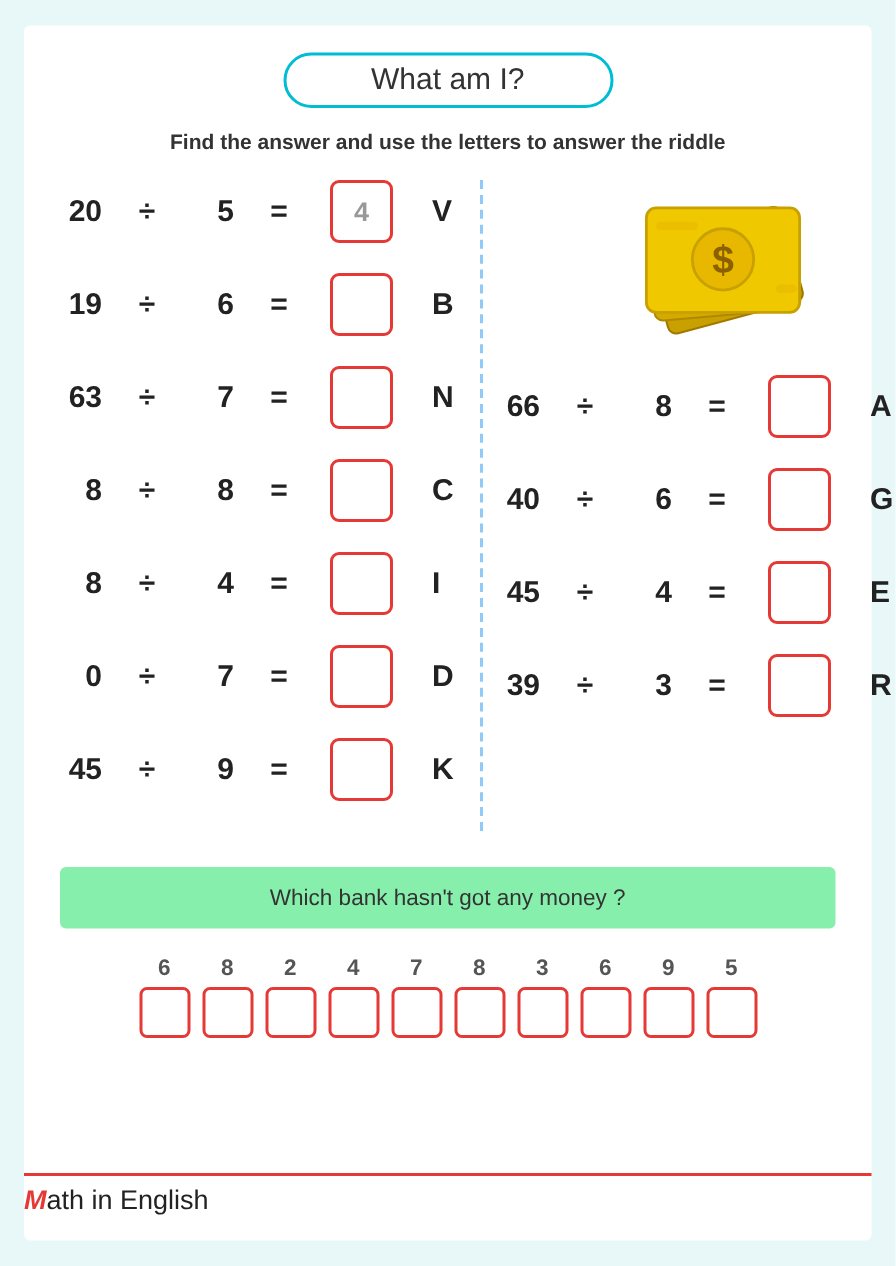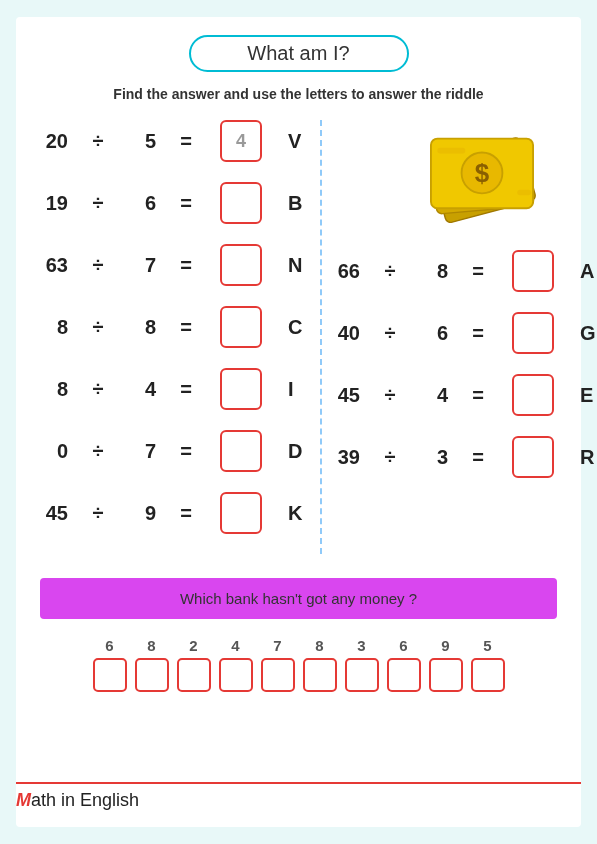--- a/index.html
+++ b/index.html
@@ -104,21 +104,21 @@
     }
     .money-image {
       position: absolute;
       right: 10px;
       top: 0px;
       width: 130px;
       height: 110px;
     }
     .riddle-section {
       margin-top: 24px;
-      background: #d946ef;
+      background: #86efac;
       border-radius: 4px;
       padding: 12px 20px;
       text-align: center;
       font-size: 15px;
       color: #333;
     }
     .answer-row-section {
       margin-top: 18px;
       display: flex;
       flex-direction: column;

